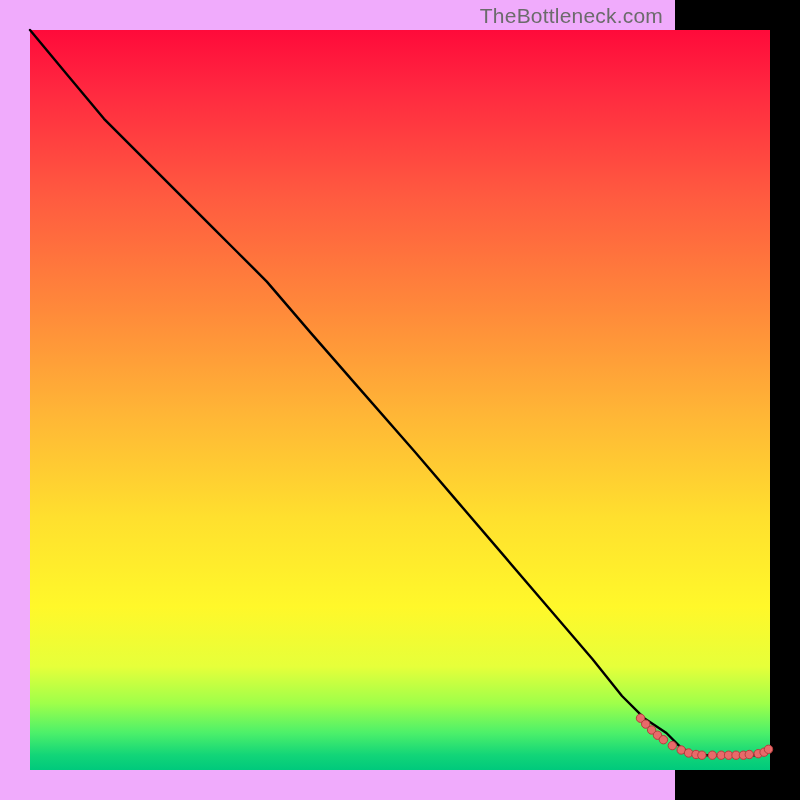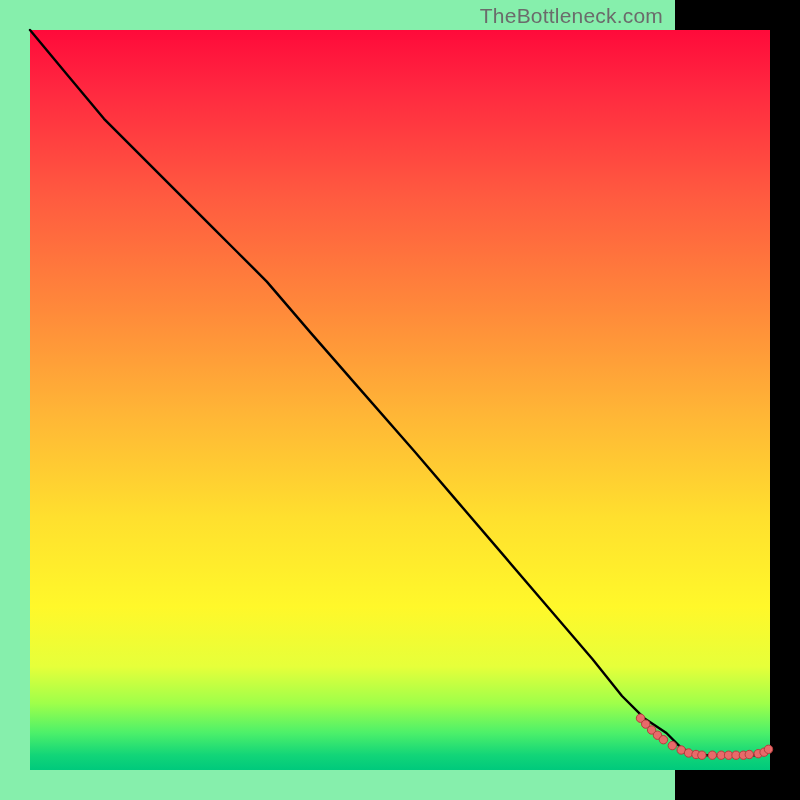--- a/index.html
+++ b/index.html
@@ -8,21 +8,21 @@
     width: 800px;
     height: 800px;
     background: #000;
     font-family: Arial, Helvetica, sans-serif;
     overflow: hidden;
   }
   .stage {
     position: relative;
     width: 675px;
     height: 800px;
-    background: #86efac;
+    background: #f0abfc;
     text-decoration: underline;
   }
   .credit {
     position: absolute;
     top: 4px;
     right: 12px;
     color: #6b6b6b;
     font-size: 21px;
     font-weight: 400;
     letter-spacing: 0.2px;

